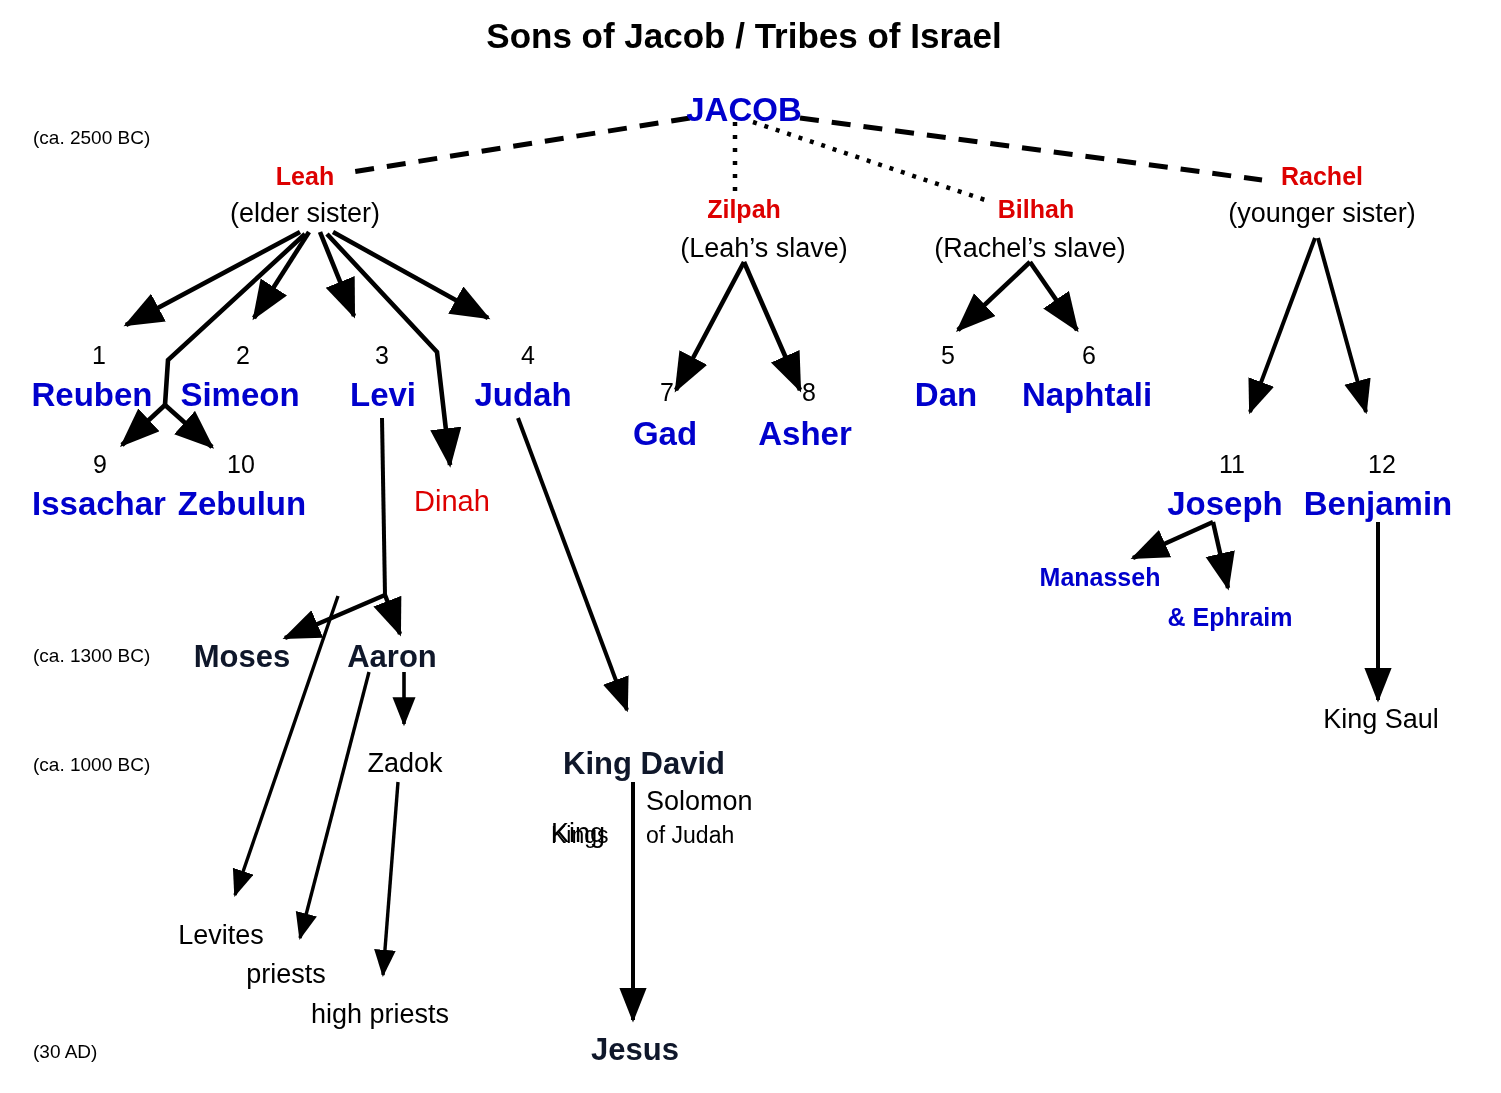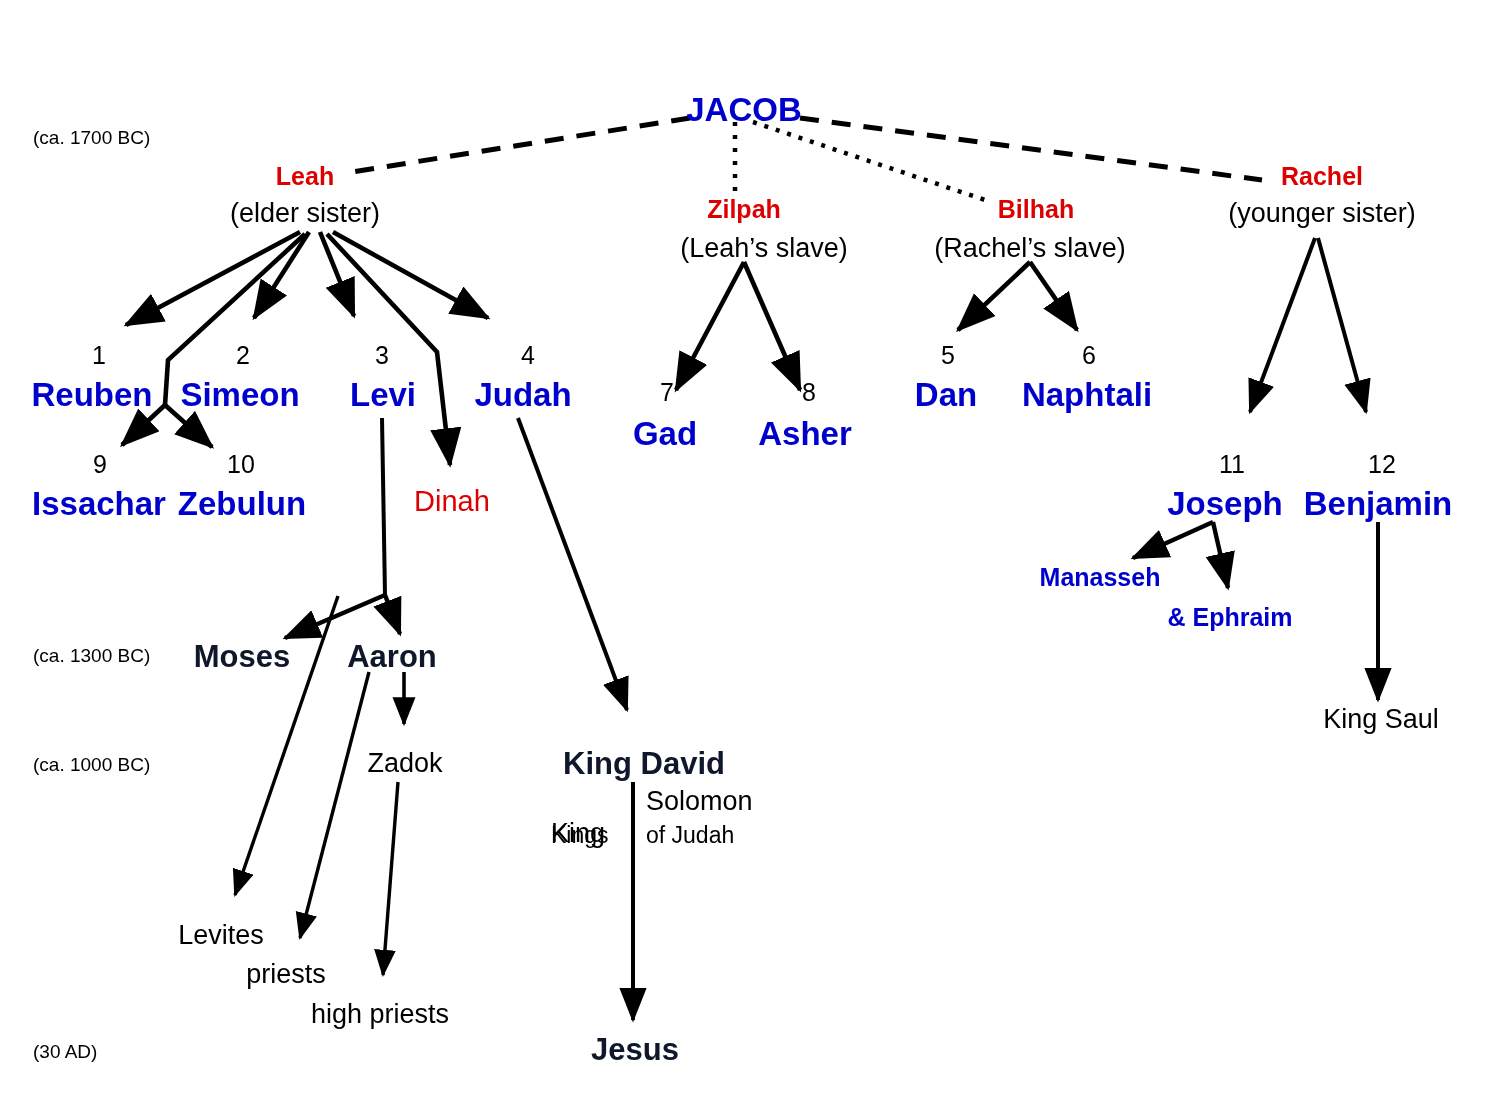--- a/index.html
+++ b/index.html
@@ -136,22 +136,23 @@
 
     <path d="M 398,782 L 383,975" stroke="#000000" stroke-width="3.4" fill="none" marker-end="url(#ah)"></path>
 
     <path d="M 518,418 L 627,710" stroke="#000000" stroke-width="4" fill="none" marker-end="url(#ahs)"></path>
 
     <path d="M 633,782 L 633,1020" stroke="#000000" stroke-width="4" fill="none" marker-end="url(#ahs)"></path>
 
     <path d="M 1378,522 L 1378,700" stroke="#000000" stroke-width="4" fill="none" marker-end="url(#ahs)"></path>
   </svg>
 
-
-  <div class="lbl era" style="left:33px; top:128px;">(ca. 1700 BC)</div>
+  <div class="lbl title ctr" style="left:744px; top:18px;">Sons of Jacob / Tribes of Israel</div>
+
+  <div class="lbl era" style="left:33px; top:128px;">(ca. 2500 BC)</div>
   <div class="lbl era" style="left:33px; top:646px;">(ca. 1300 BC)</div>
   <div class="lbl era" style="left:33px; top:755px;">(ca. 1000 BC)</div>
   <div class="lbl era" style="left:33px; top:1042px;">(30 AD)</div>
 
   <div class="lbl blue-bold ctr" style="left:744px; top:93px;">JACOB</div>
 
   <div class="lbl red-bold ctr" style="left:305px; top:164px;">Leah</div>
   <div class="lbl black-plain ctr" style="left:305px; top:200px;">(elder sister)</div>
 
   <div class="lbl red-bold ctr" style="left:744px; top:197px;">Zilpah</div>

